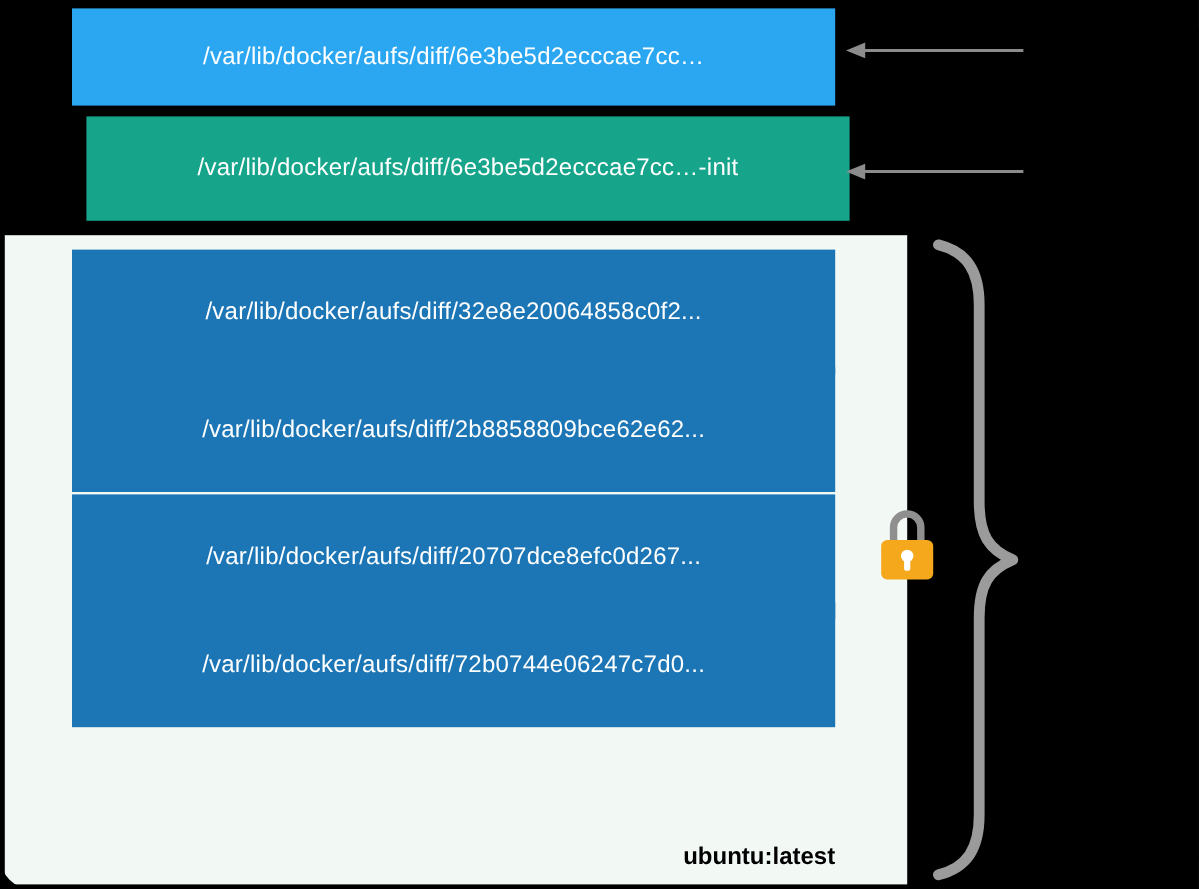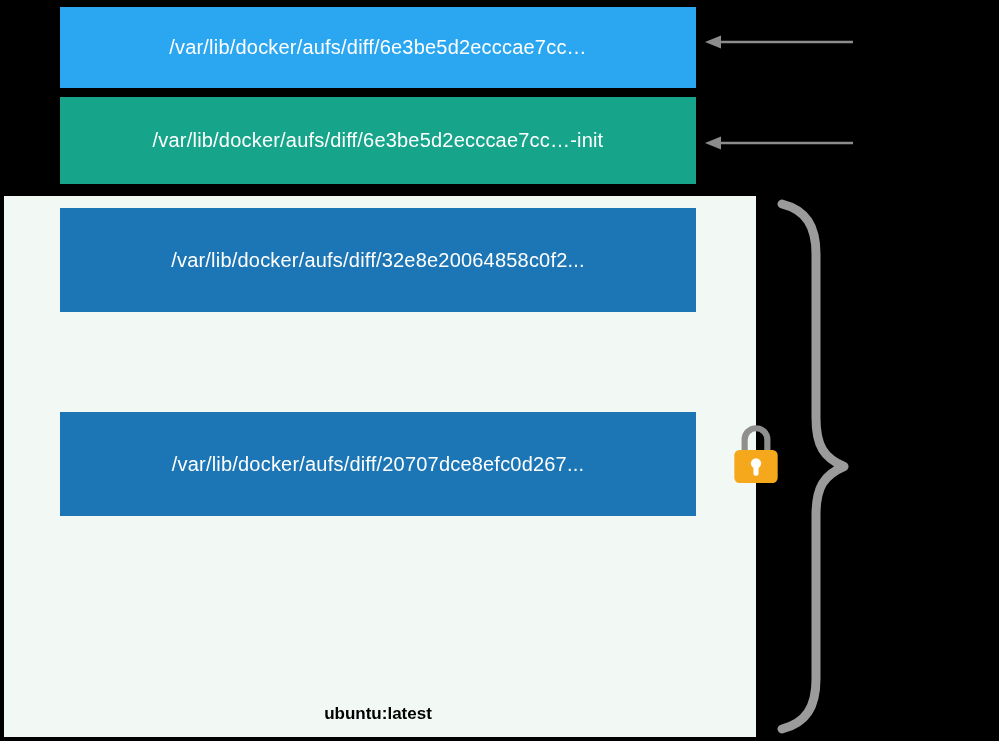--- a/index.html
+++ b/index.html
@@ -7,20 +7,21 @@
     padding: 0;
     background: #000;
     font-family: "Liberation Sans", sans-serif;
   }
   .stage {
     position: relative;
     width: 999px;
     height: 741px;
     background: #000;
     overflow: hidden;
+    border-radius: 27px;
   }
   .bar {
     position: absolute;
     left: 60px;
     width: 636px;
     display: flex;
     align-items: center;
     justify-content: center;
     color: #ffffff;
     font-size: 20px;
@@ -28,20 +29,21 @@
   }
   .top-bar {
     top: 7px;
     height: 81px;
     background: #2BA7F2;
   }
   .init-bar {
     top: 97px;
     height: 87px;
     background: #16A58A;
+    margin-left: 12px;
   }
   .image-stack {
     position: absolute;
     left: 4px;
     top: 196px;
     width: 752px;
     height: 541px;
     background: #F2F9F5;
   }
   .layer-bar {
@@ -63,23 +65,23 @@
   .layer-3 { top: 306px; }
   .layer-4 { top: 404px; }
   .stack-caption {
     position: absolute;
     left: 56px;
     width: 636px;
     top: 500px;
     height: 36px;
     display: flex;
     align-items: center;
-    justify-content: center;
+    justify-content: flex-end;
     color: #000000;
-    font-size: 17px;
+    font-size: 20px;
     font-weight: bold;
   }
   .arrow-svg {
     position: absolute;
     width: 150px;
     height: 16px;
   }
   .arrow-1 { left: 703px; top: 34px; }
   .arrow-2 { left: 703px; top: 135px; }
   .brace-svg {
@@ -119,25 +121,31 @@
     <line x1="150" y1="8" x2="16" y2="8" stroke="#8C8C8C" stroke-width="2.5"></line>
     <polygon points="2,8 18,1.5 18,14.5" fill="#8C8C8C"></polygon>
   </svg>
 
   <div class="image-stack">
 
     <div class="layer-bar layer-0">
       <span>/var/lib/docker/aufs/diff/32e8e20064858c0f2...</span>
     </div>
 
+    <div class="layer-bar layer-1">
+      <span>/var/lib/docker/aufs/diff/2b8858809bce62e62...</span>
+    </div>
 
     <div class="layer-bar layer-2">
       <span>/var/lib/docker/aufs/diff/20707dce8efc0d267...</span>
     </div>
 
+    <div class="layer-bar layer-3">
+      <span>/var/lib/docker/aufs/diff/72b0744e06247c7d0...</span>
+    </div>
 
 
     <div class="stack-caption">
       <span>ubuntu:latest</span>
     </div>
 
   </div>
 
   <svg class="lock-svg" viewBox="0 0 48 62">
     <path d="M 13,32 L 13,18 A 11,11 0 0 1 35,18 L 35,32" stroke="#8F8F8F" stroke-width="6" fill="none"></path>

